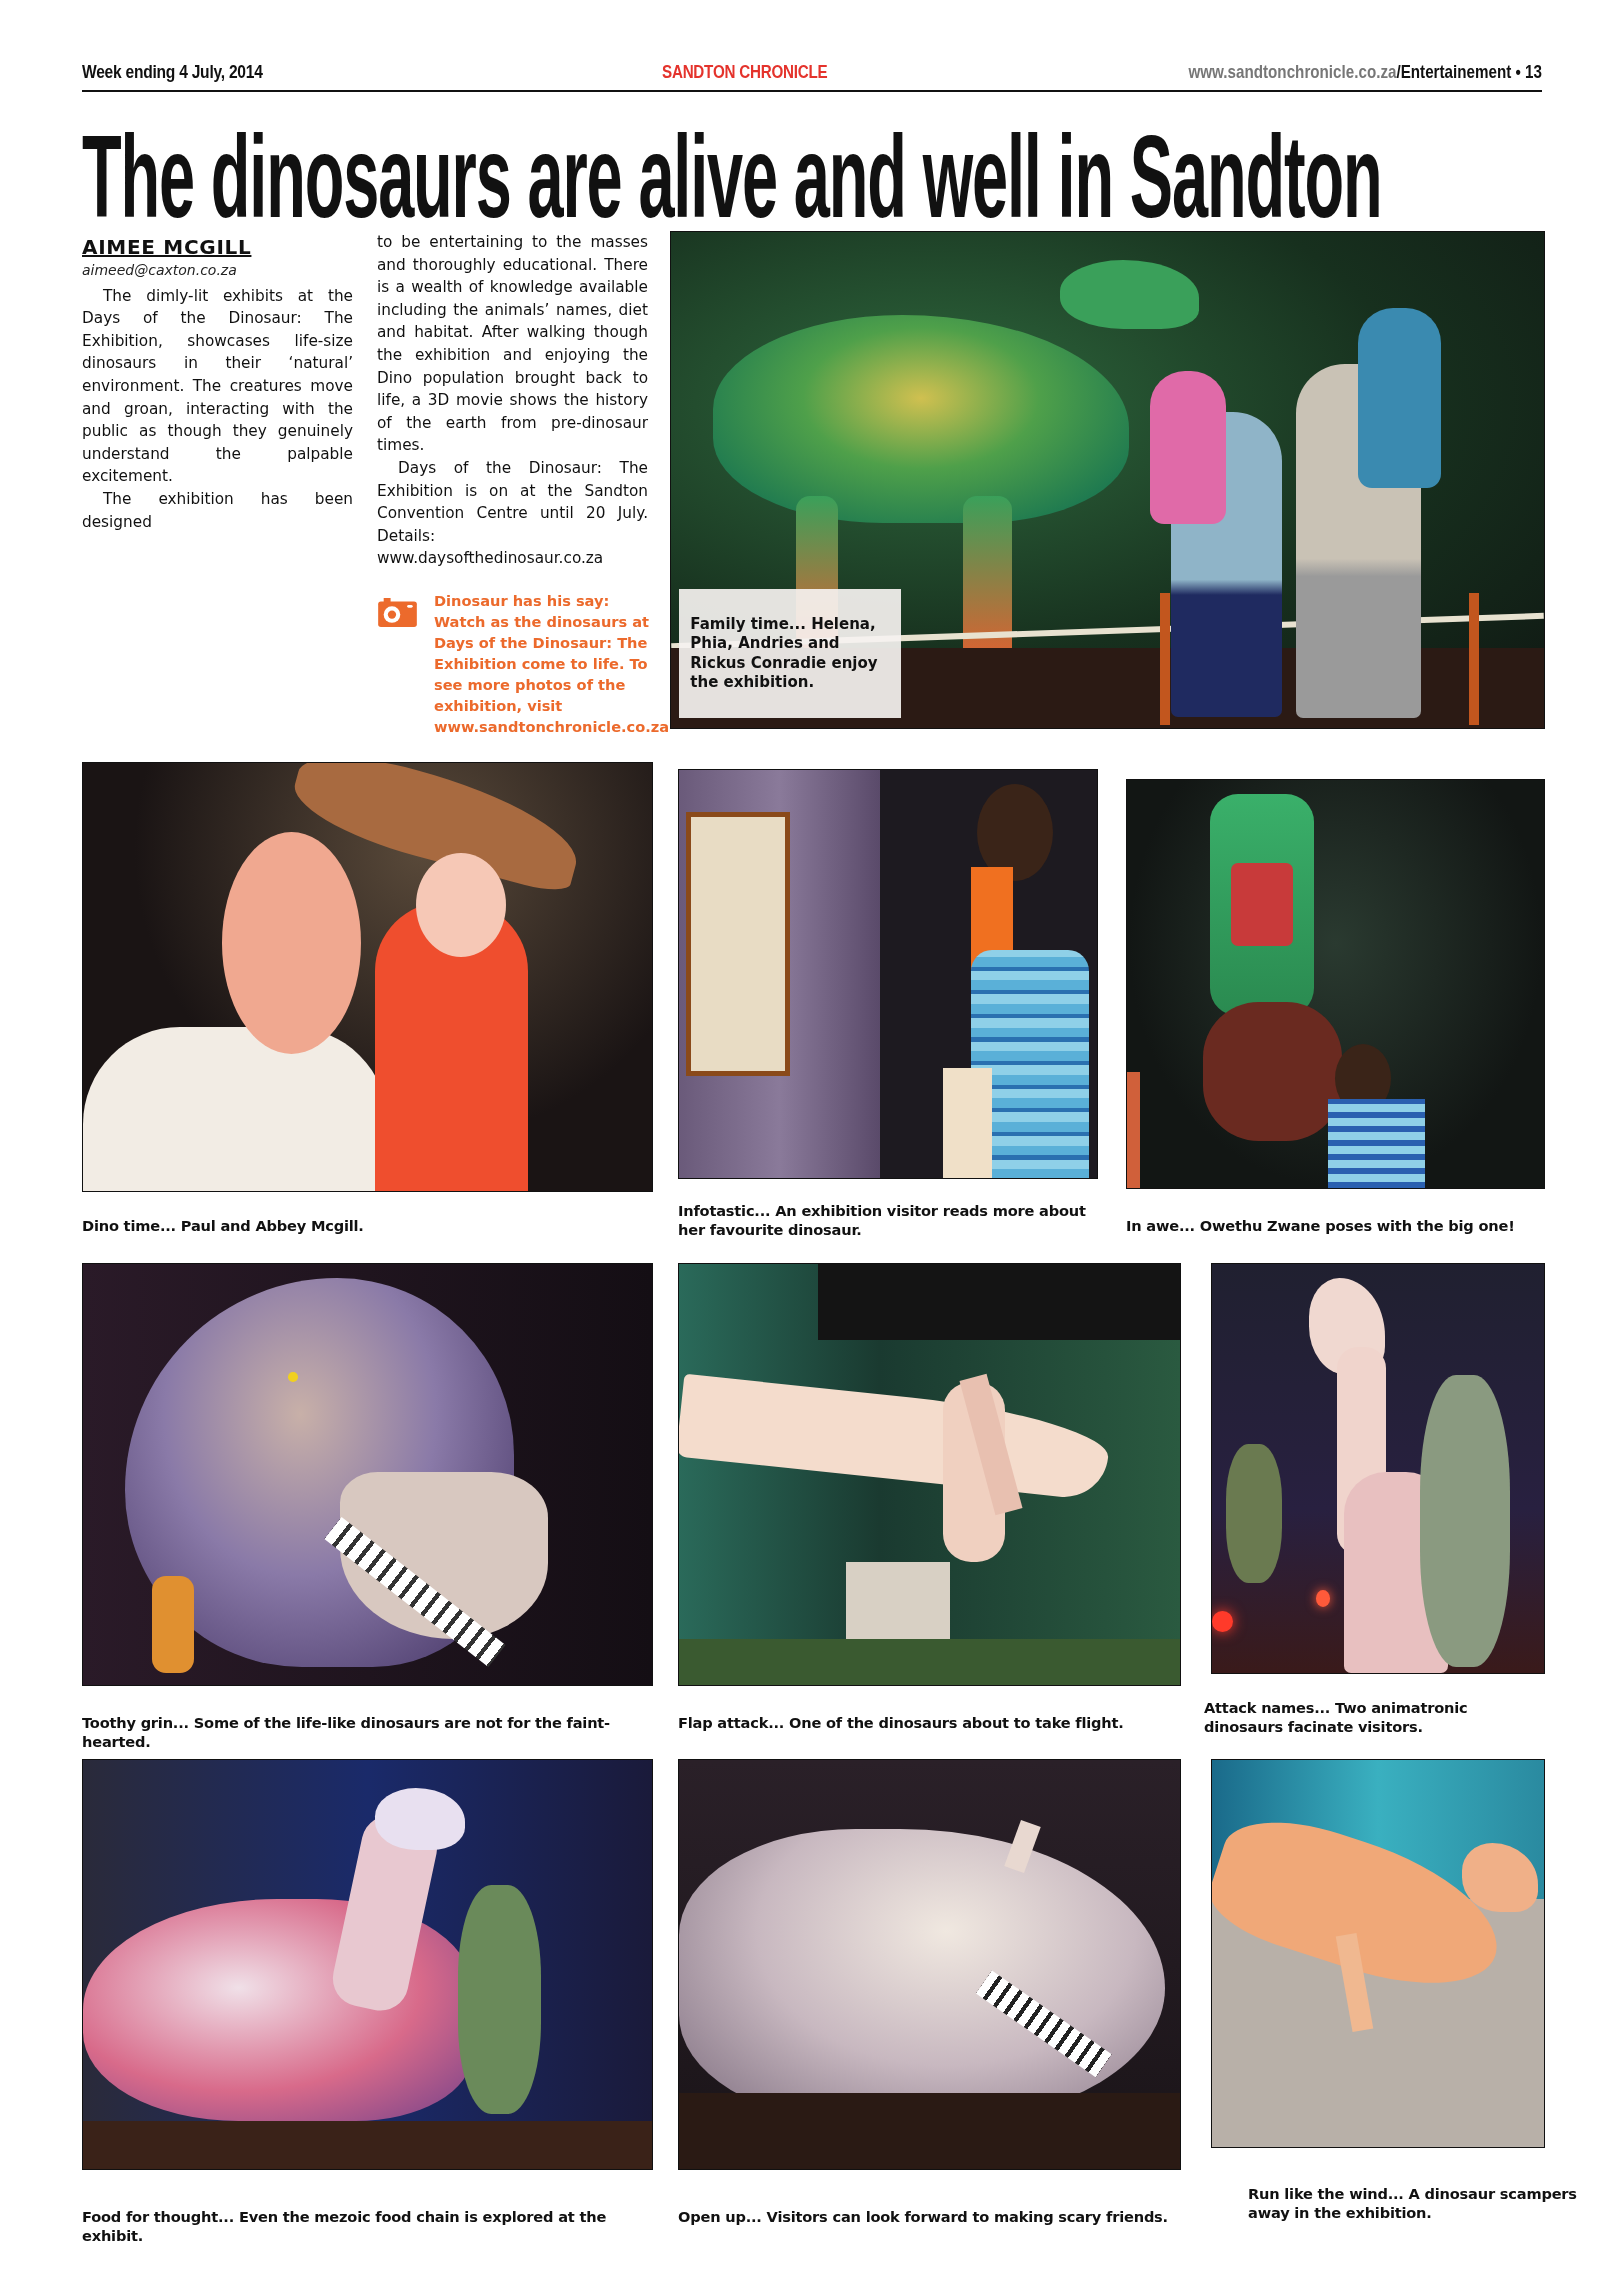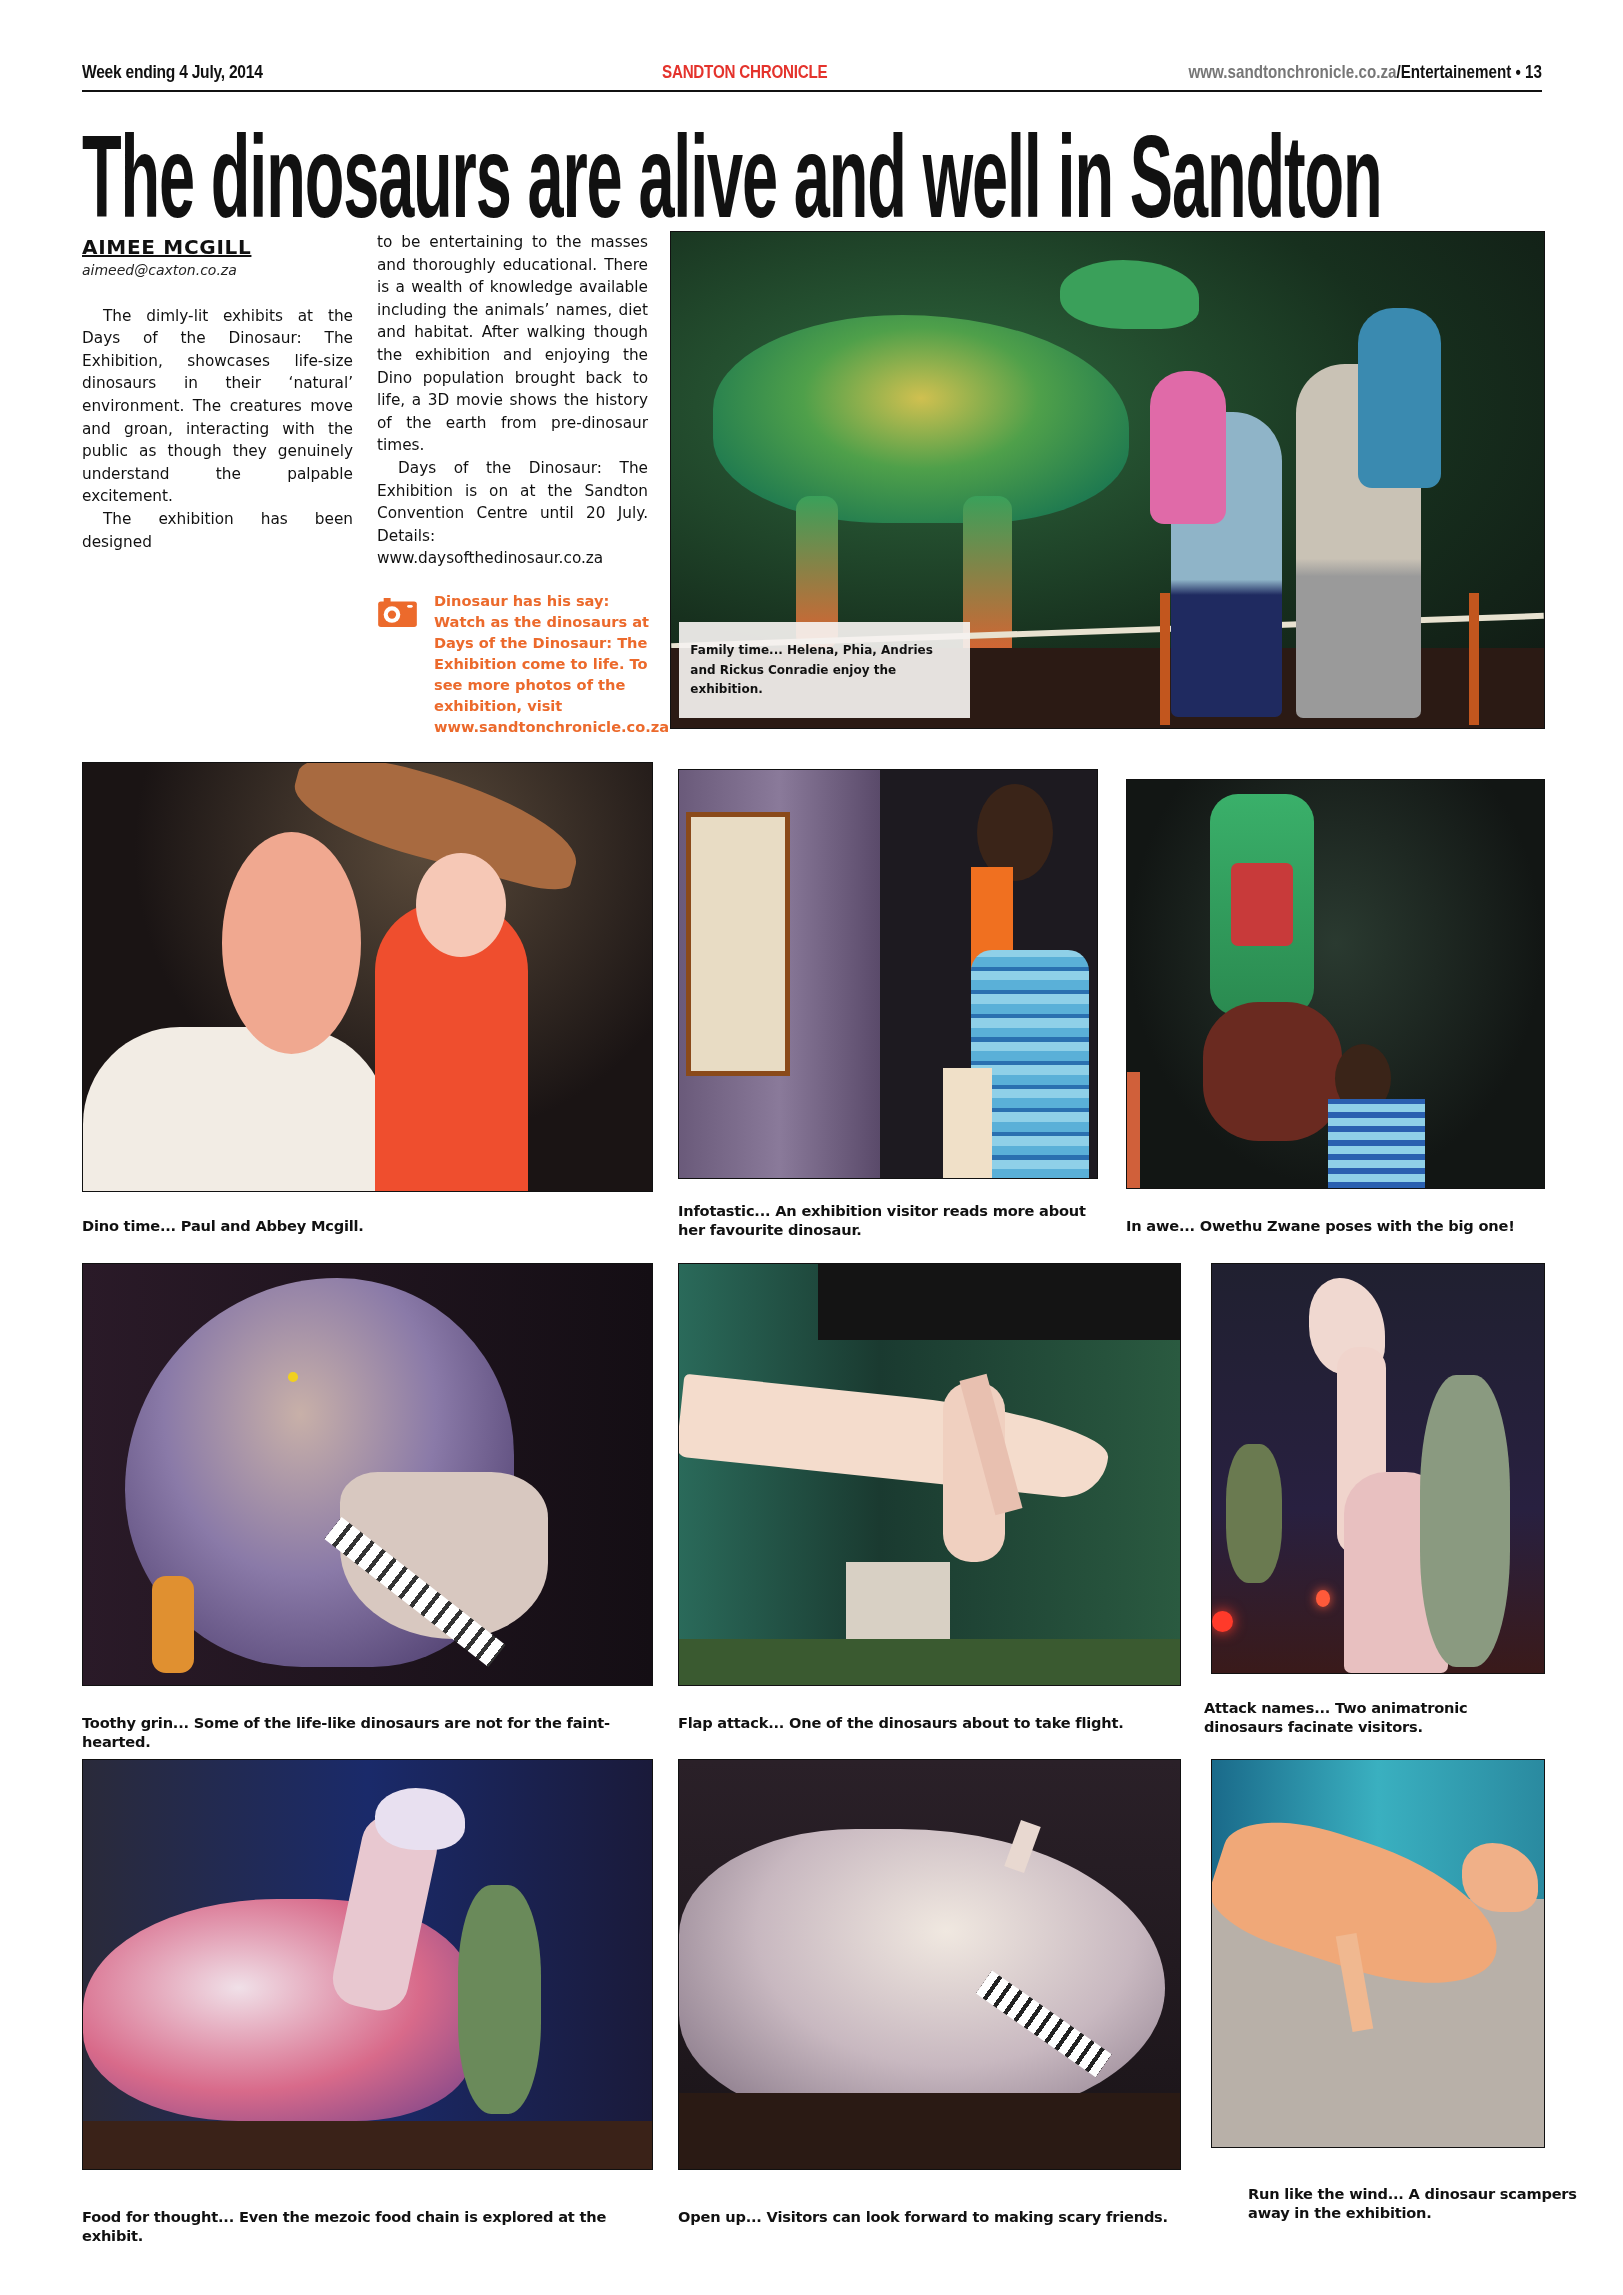--- a/index.html
+++ b/index.html
@@ -14,33 +14,33 @@
   .rule { position: absolute; left: 82px; top: 90px; width: 1460px; height: 2.1px; background: #111; }
 
   .headline { position: absolute; left: 82px; top: 118px; width: 1460px; font-family: "Liberation Sans", sans-serif; font-weight: bold; font-size: 117px; line-height: 118px; letter-spacing: -2.1px; white-space: nowrap; transform: scaleX(0.555); transform-origin: left top; }
 
   .col { position: absolute; font-family: "DejaVu Sans", sans-serif; font-size: 15.3px; line-height: 22.6px; text-align: justify; color: #111; }
   .col p { text-indent: 21px; }
   .col p.first { text-indent: 0; }
   .col1 { left: 82px; top: 236px; width: 271px; }
   .col2 { left: 377px; top: 231px; width: 271px; }
   .byline { font-family: "DejaVu Sans", sans-serif; font-weight: bold; font-size: 20px; letter-spacing: 0.7px; line-height: 23.6px; text-align: left; text-decoration: underline; }
-  .email { font-style: italic; font-size: 14px; color: #222; line-height: 21px; margin-bottom: 24px; text-align: left; }
+  .email { font-style: italic; font-size: 14px; color: #222; line-height: 21px; margin-bottom: 4px; text-align: left; }
 
   .promo { position: absolute; left: 378px; top: 590px; width: 278px; height: 146px; }
   .promo .cam { position: absolute; left: 0; top: 8.3px; width: 39px; height: 29px; }
   .promo .text { position: absolute; left: 56px; top: 0; width: 222px; color: #ec6a2c; font-family: "DejaVu Sans", sans-serif; font-weight: bold; font-size: 14.6px; line-height: 21px; }
 
   .photo { position: absolute; border: 1.4px solid #111; overflow: hidden; }
   .caption { position: absolute; font-family: "DejaVu Sans", sans-serif; font-weight: bold; font-size: 14.6px; line-height: 19.4px; color: #111; letter-spacing: -0.2px; }
 
   
   .shape { position: absolute; }
 
-  .overlay-caption { position: absolute; left: 8.3px; bottom: 9.7px; width: 291px; background: rgba(245,242,240,0.92); padding: 19px 11px; font-family: "DejaVu Sans", sans-serif; font-weight: bold; font-size: 12px; line-height: 19.4px; color: #111; }
+  .overlay-caption { position: absolute; left: 8.3px; bottom: 9.7px; width: 222px; background: rgba(245,242,240,0.92); padding: 26px 11px; font-family: "DejaVu Sans", sans-serif; font-weight: bold; font-size: 15px; line-height: 19.4px; color: #111; }
 </style>
 </head>
 <body>
 
 <div class="masthead">
   <div class="left">Week ending 4 July, 2014</div>
   <div class="center">SANDTON CHRONICLE</div>
   <div class="right">
     <span class="url">www.sandtonchronicle.co.za</span><span>/Entertainement</span><span> • </span><span>13</span>
   </div>

